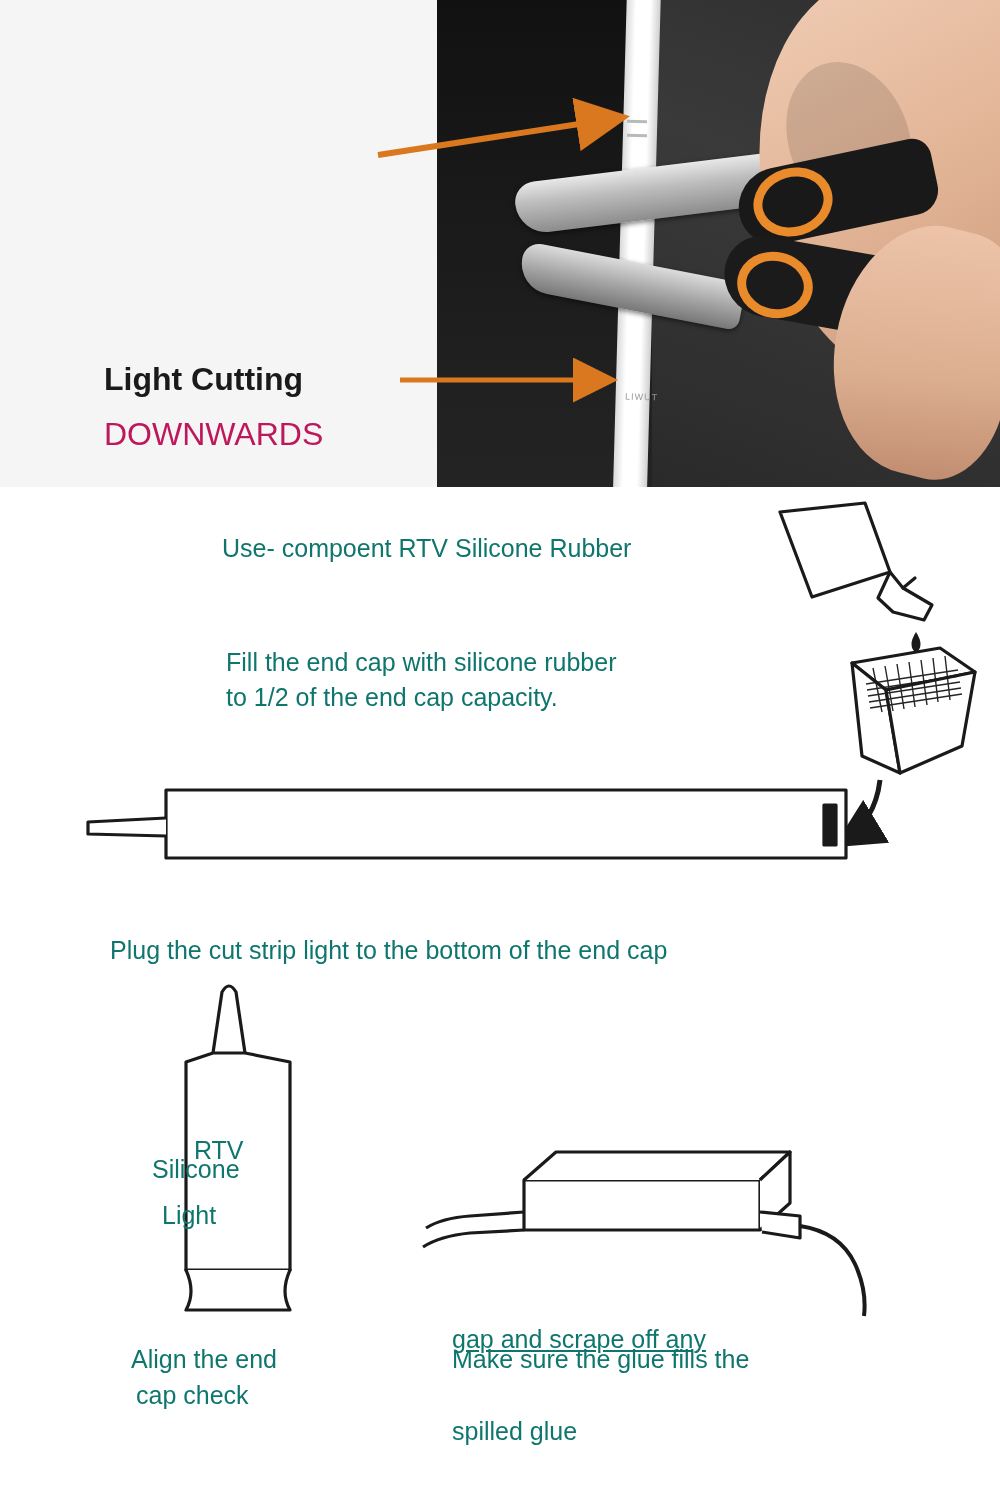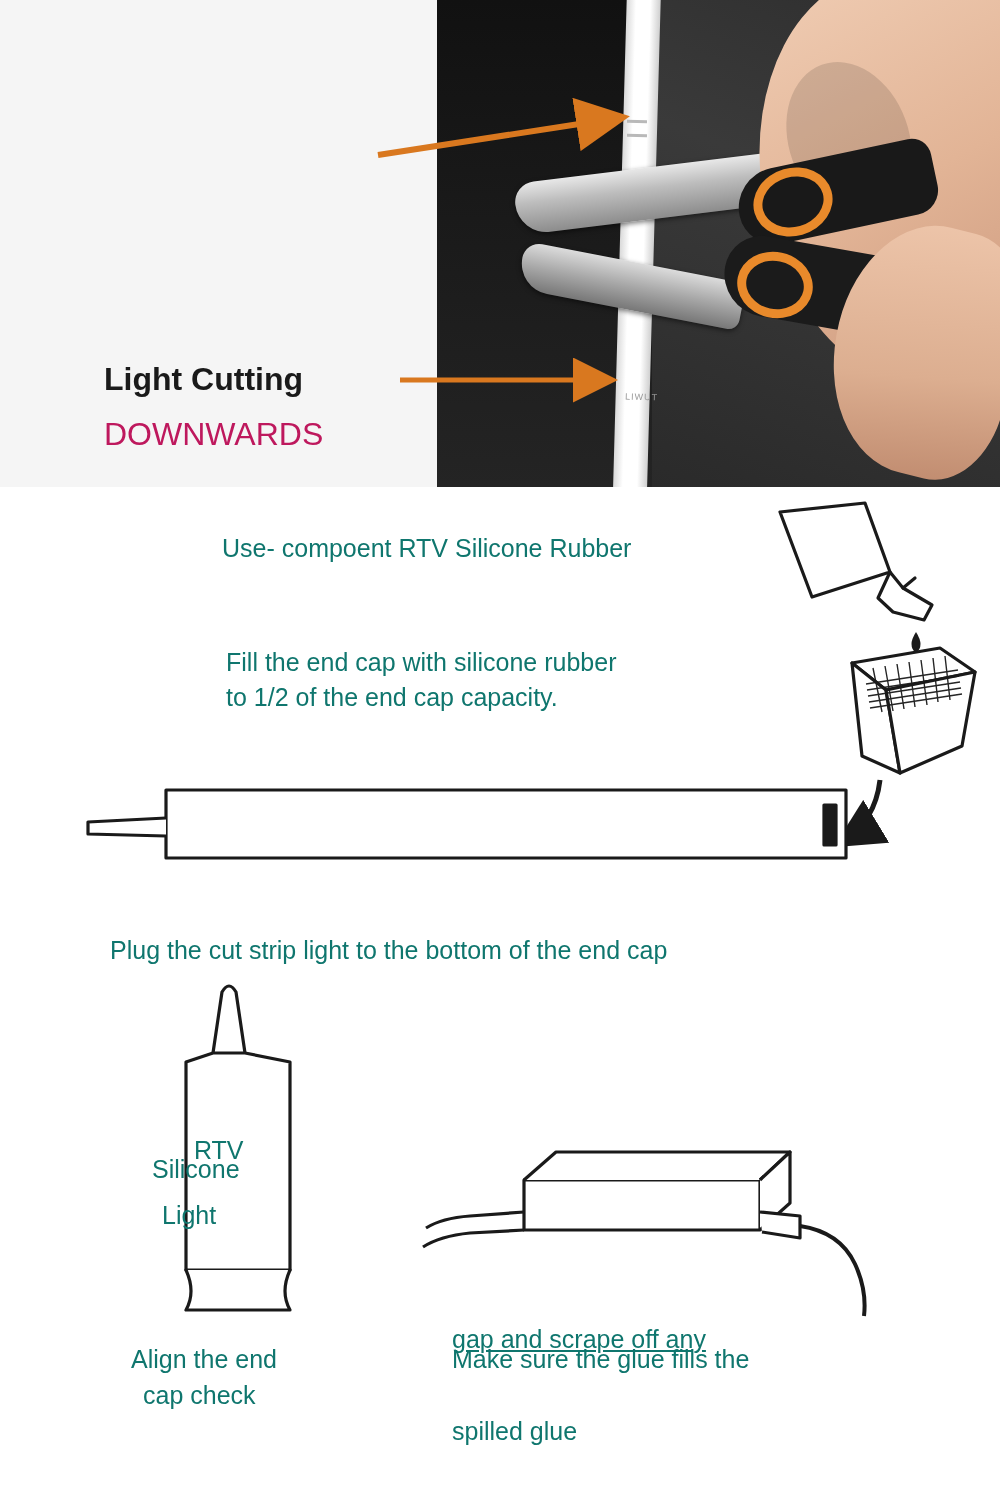--- a/index.html
+++ b/index.html
@@ -206,21 +206,21 @@
     font-family: "Liberation Sans", sans-serif;
   }
   .t-rtv { left: 222px; top: 531px; font-size: 25px; }
   .t-fill1 { left: 226px; top: 645px; }
   .t-fill2 { left: 226px; top: 680px; }
   .t-plug { left: 110px; top: 917px; margin-top: 16px; }
   .t-tube1 { left: 194px; top: 1117px; font-size: 25px; margin-top: 16px; }
   .t-tube2 { left: 152px; top: 1152px; font-size: 25px; }
   .t-tube3 { left: 162px; top: 1198px; font-size: 25px; }
   .t-cap1 { left: 131px; top: 1342px; }
-  .t-cap2 { left: 136px; top: 1378px; margin-left: 7px; }
+  .t-cap2 { left: 136px; top: 1378px; }
   .t-glue1 { left: 452px; top: 1342px; }
   .t-glue2 { left: 452px; top: 1322px; text-decoration: underline; }
   .t-glue3 { left: 452px; top: 1414px; }
 </style>
 </head>
 <body>
 
 <div class="photo-section">
   <div class="photo-left-bg"></div>
 

